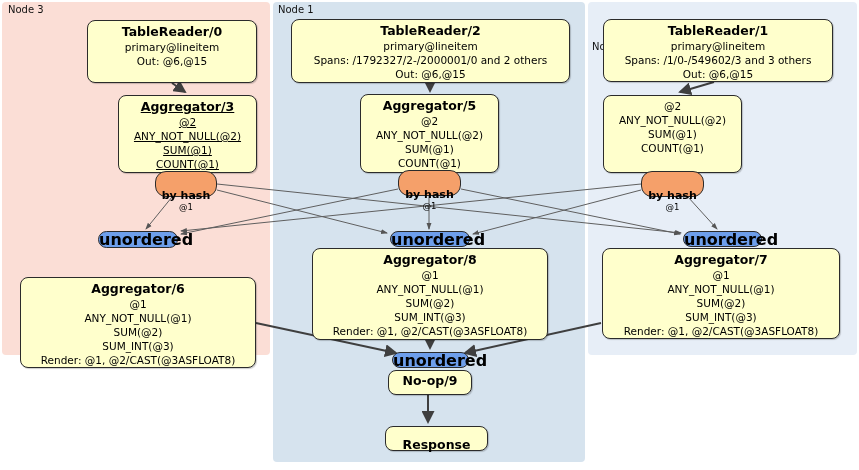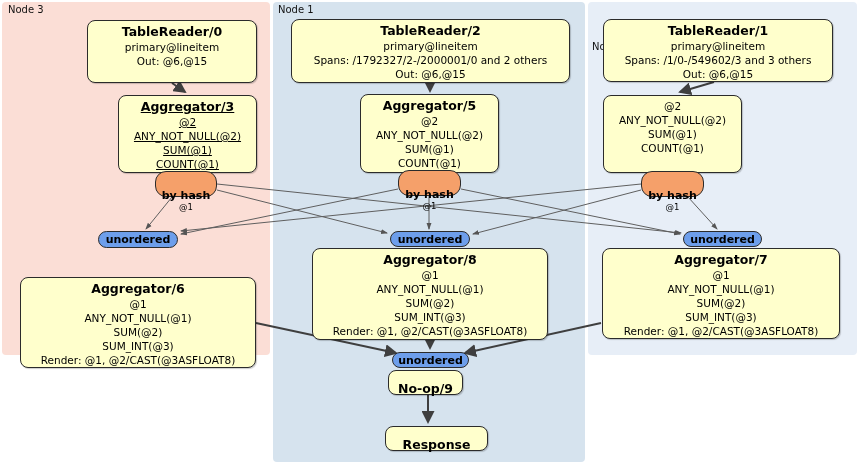--- a/index.html
+++ b/index.html
@@ -28,33 +28,33 @@
   .pill{
     position:absolute;z-index:4;border:1px solid #2b2b2b;text-align:center;
     box-sizing:border-box;white-space:nowrap;
   }
   .pill-hash{
     background:#f5a06a;border-radius:11px;
   }
   .pill-hash .hlabel{font-weight:bold;font-size:11px;line-height:13px;margin-top:17px;}
   .pill-hash .hdetail{font-size:8.5px;line-height:10px;}
   .pill-sync{
-    background:#6d9eeb;border-radius:9px;font-weight:bold;font-size:11px;line-height:15px;
+    background:#6d9eeb;border-radius:9px;font-weight:bold;font-size:16px;line-height:15px;
   }
   
   #tr0 {left:87px; top:20px; width:170px;height:63px;}
   #tr2 {left:291px;top:19px; width:279px;height:64px;}
   #tr1 {left:603px;top:19px; width:230px;height:63px;}
   #agg3{left:118px;top:95px; width:139px;height:78px;text-decoration:underline;}
   #agg5{left:360px;top:94px; width:139px;height:79px;}
   #agg4{left:603px;top:95px; width:139px;height:78px;}
   #agg6{left:20px; top:248px;width:236px;height:91px;margin-top:29px;}
   #agg8{left:312px;top:248px;width:236px;height:92px;}
   #agg7{left:602px;top:248px;width:238px;height:91px;}
-  #noop{left:388px;top:370px;width:75px; height:25px;padding-top:10px;}
+  #noop{left:388px;top:370px;width:84px; height:25px;padding-top:2px;}
   #resp{left:385px;top:426px;width:103px; height:25px;padding-top:10px;}
   
   #hash3{left:155px;top:171px;width:62px;height:26px;}
   #hash5{left:398px;top:170px;width:63px;height:26px;}
   #hash4{left:641px;top:171px;width:63px;height:26px;}
   #sync3{left:98px; top:231px;width:80px;height:17px;}
   #sync1{left:390px;top:231px;width:80px;height:16px;}
   #sync2{left:683px;top:231px;width:79px;height:16px;}
   #syncf{left:392px;top:352px;width:77px;height:16px;}
 </style>

